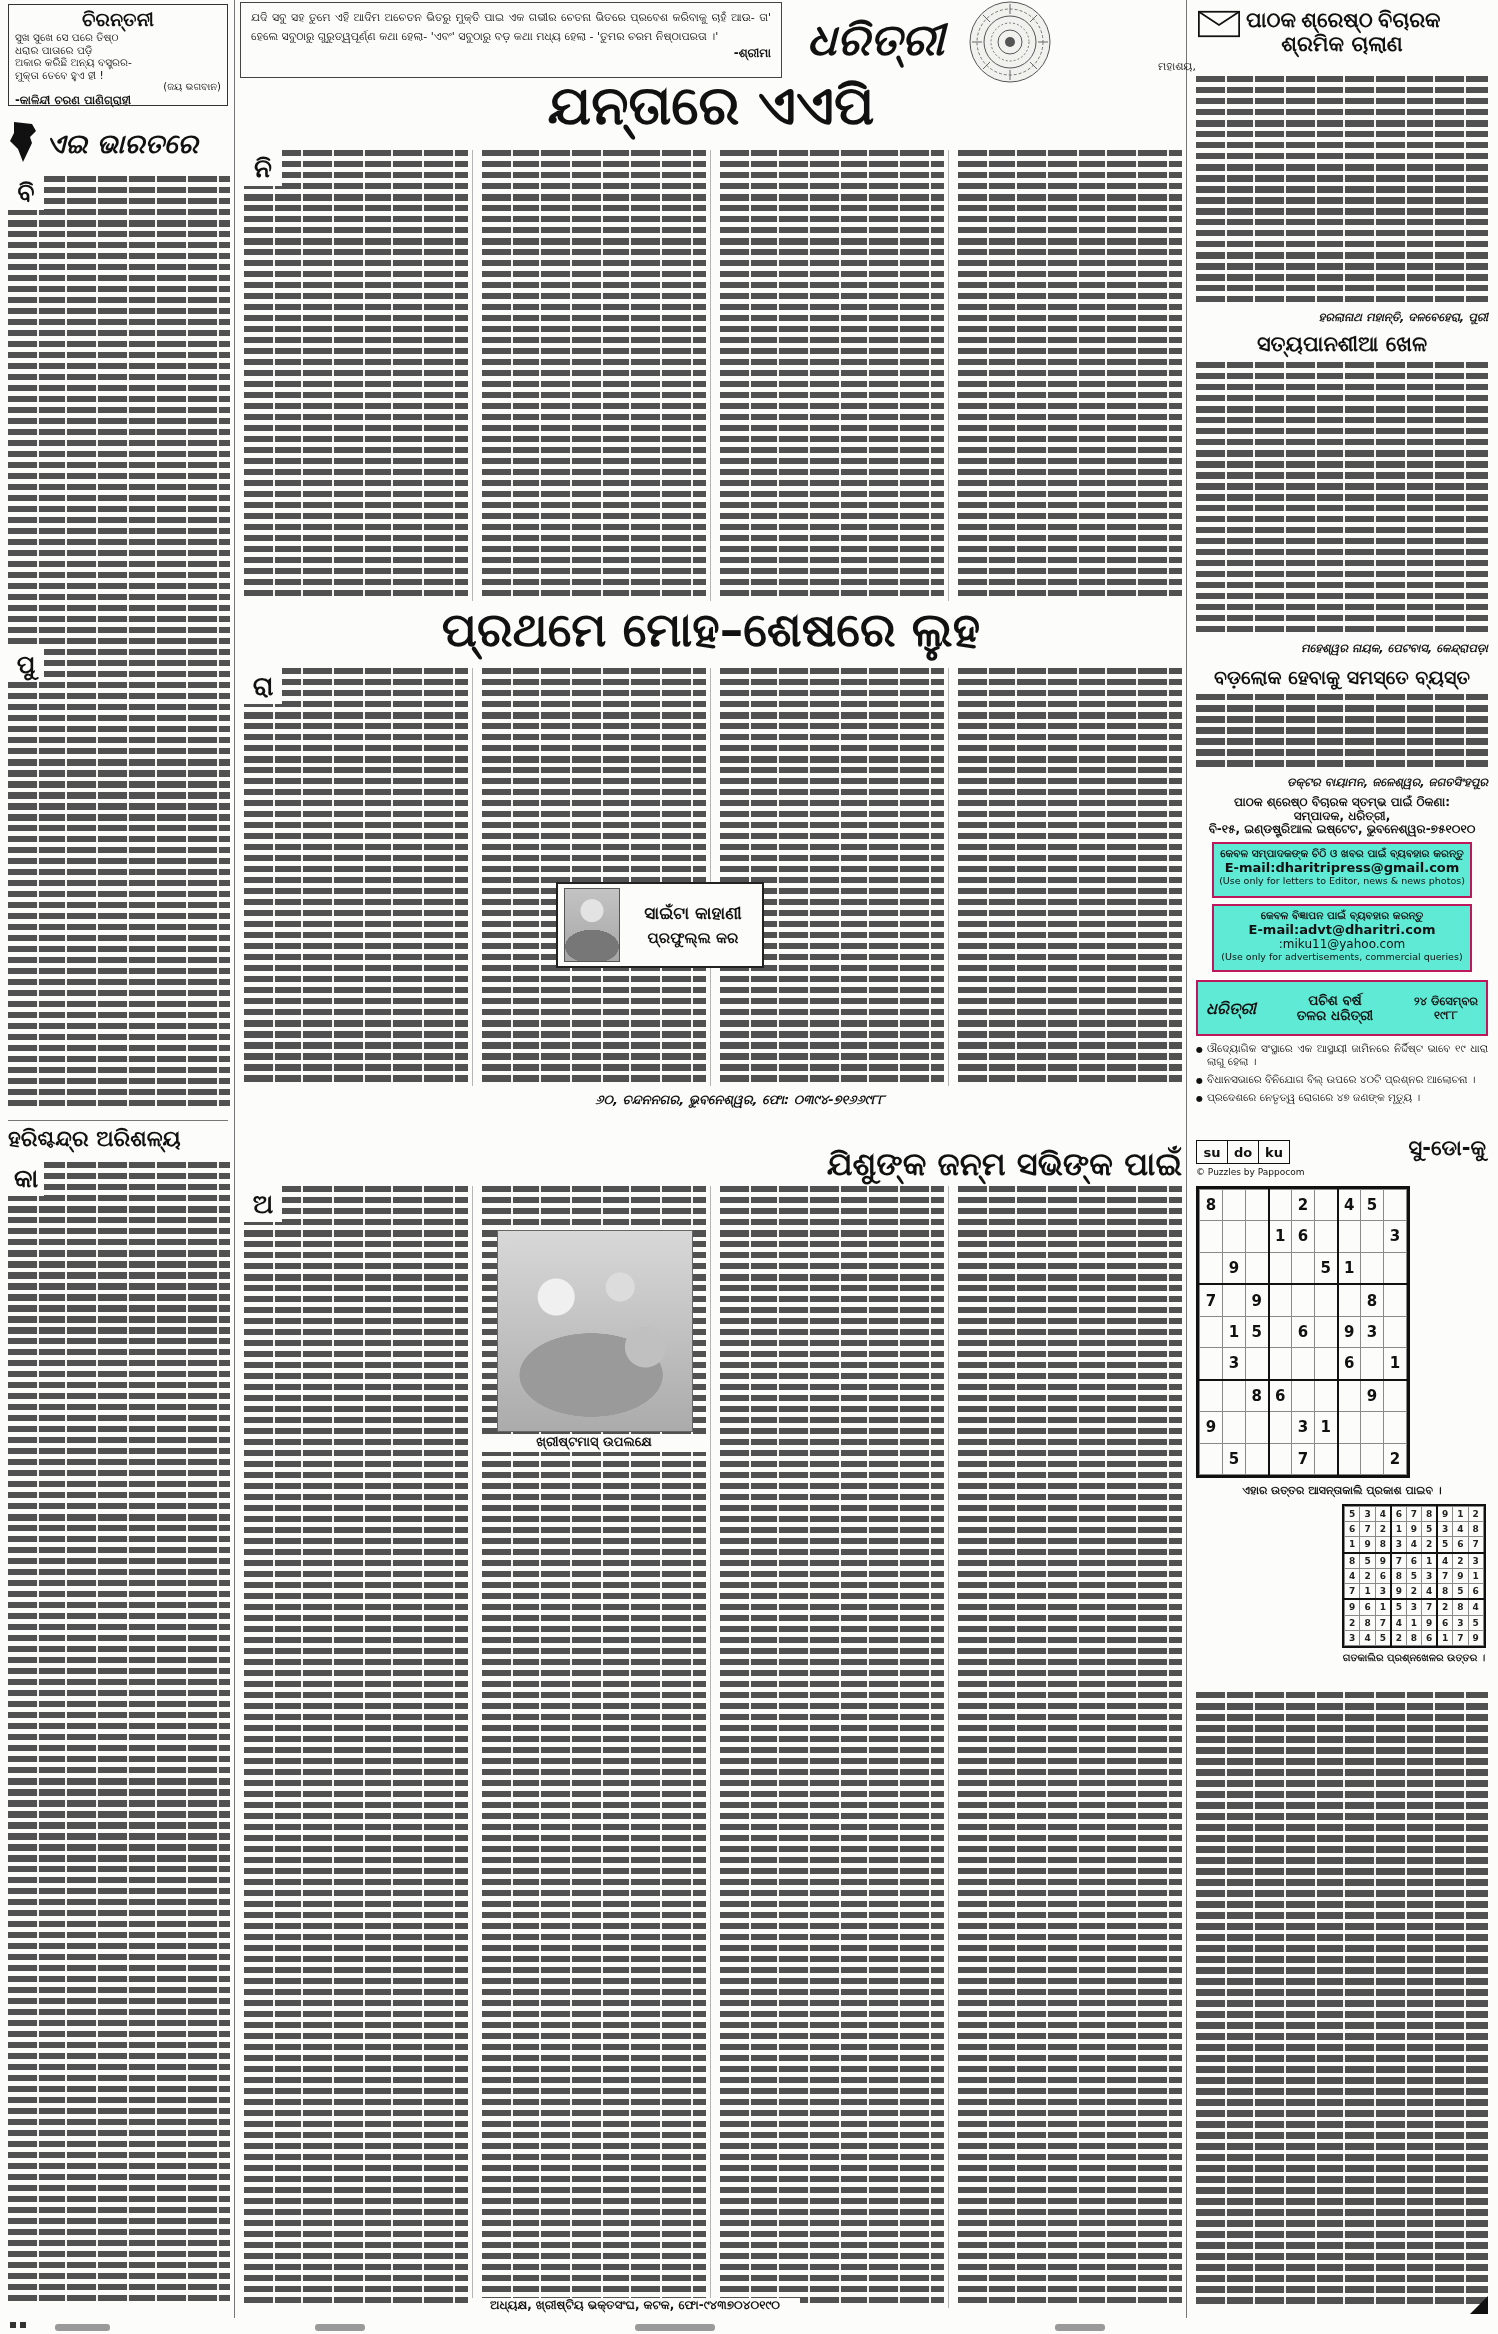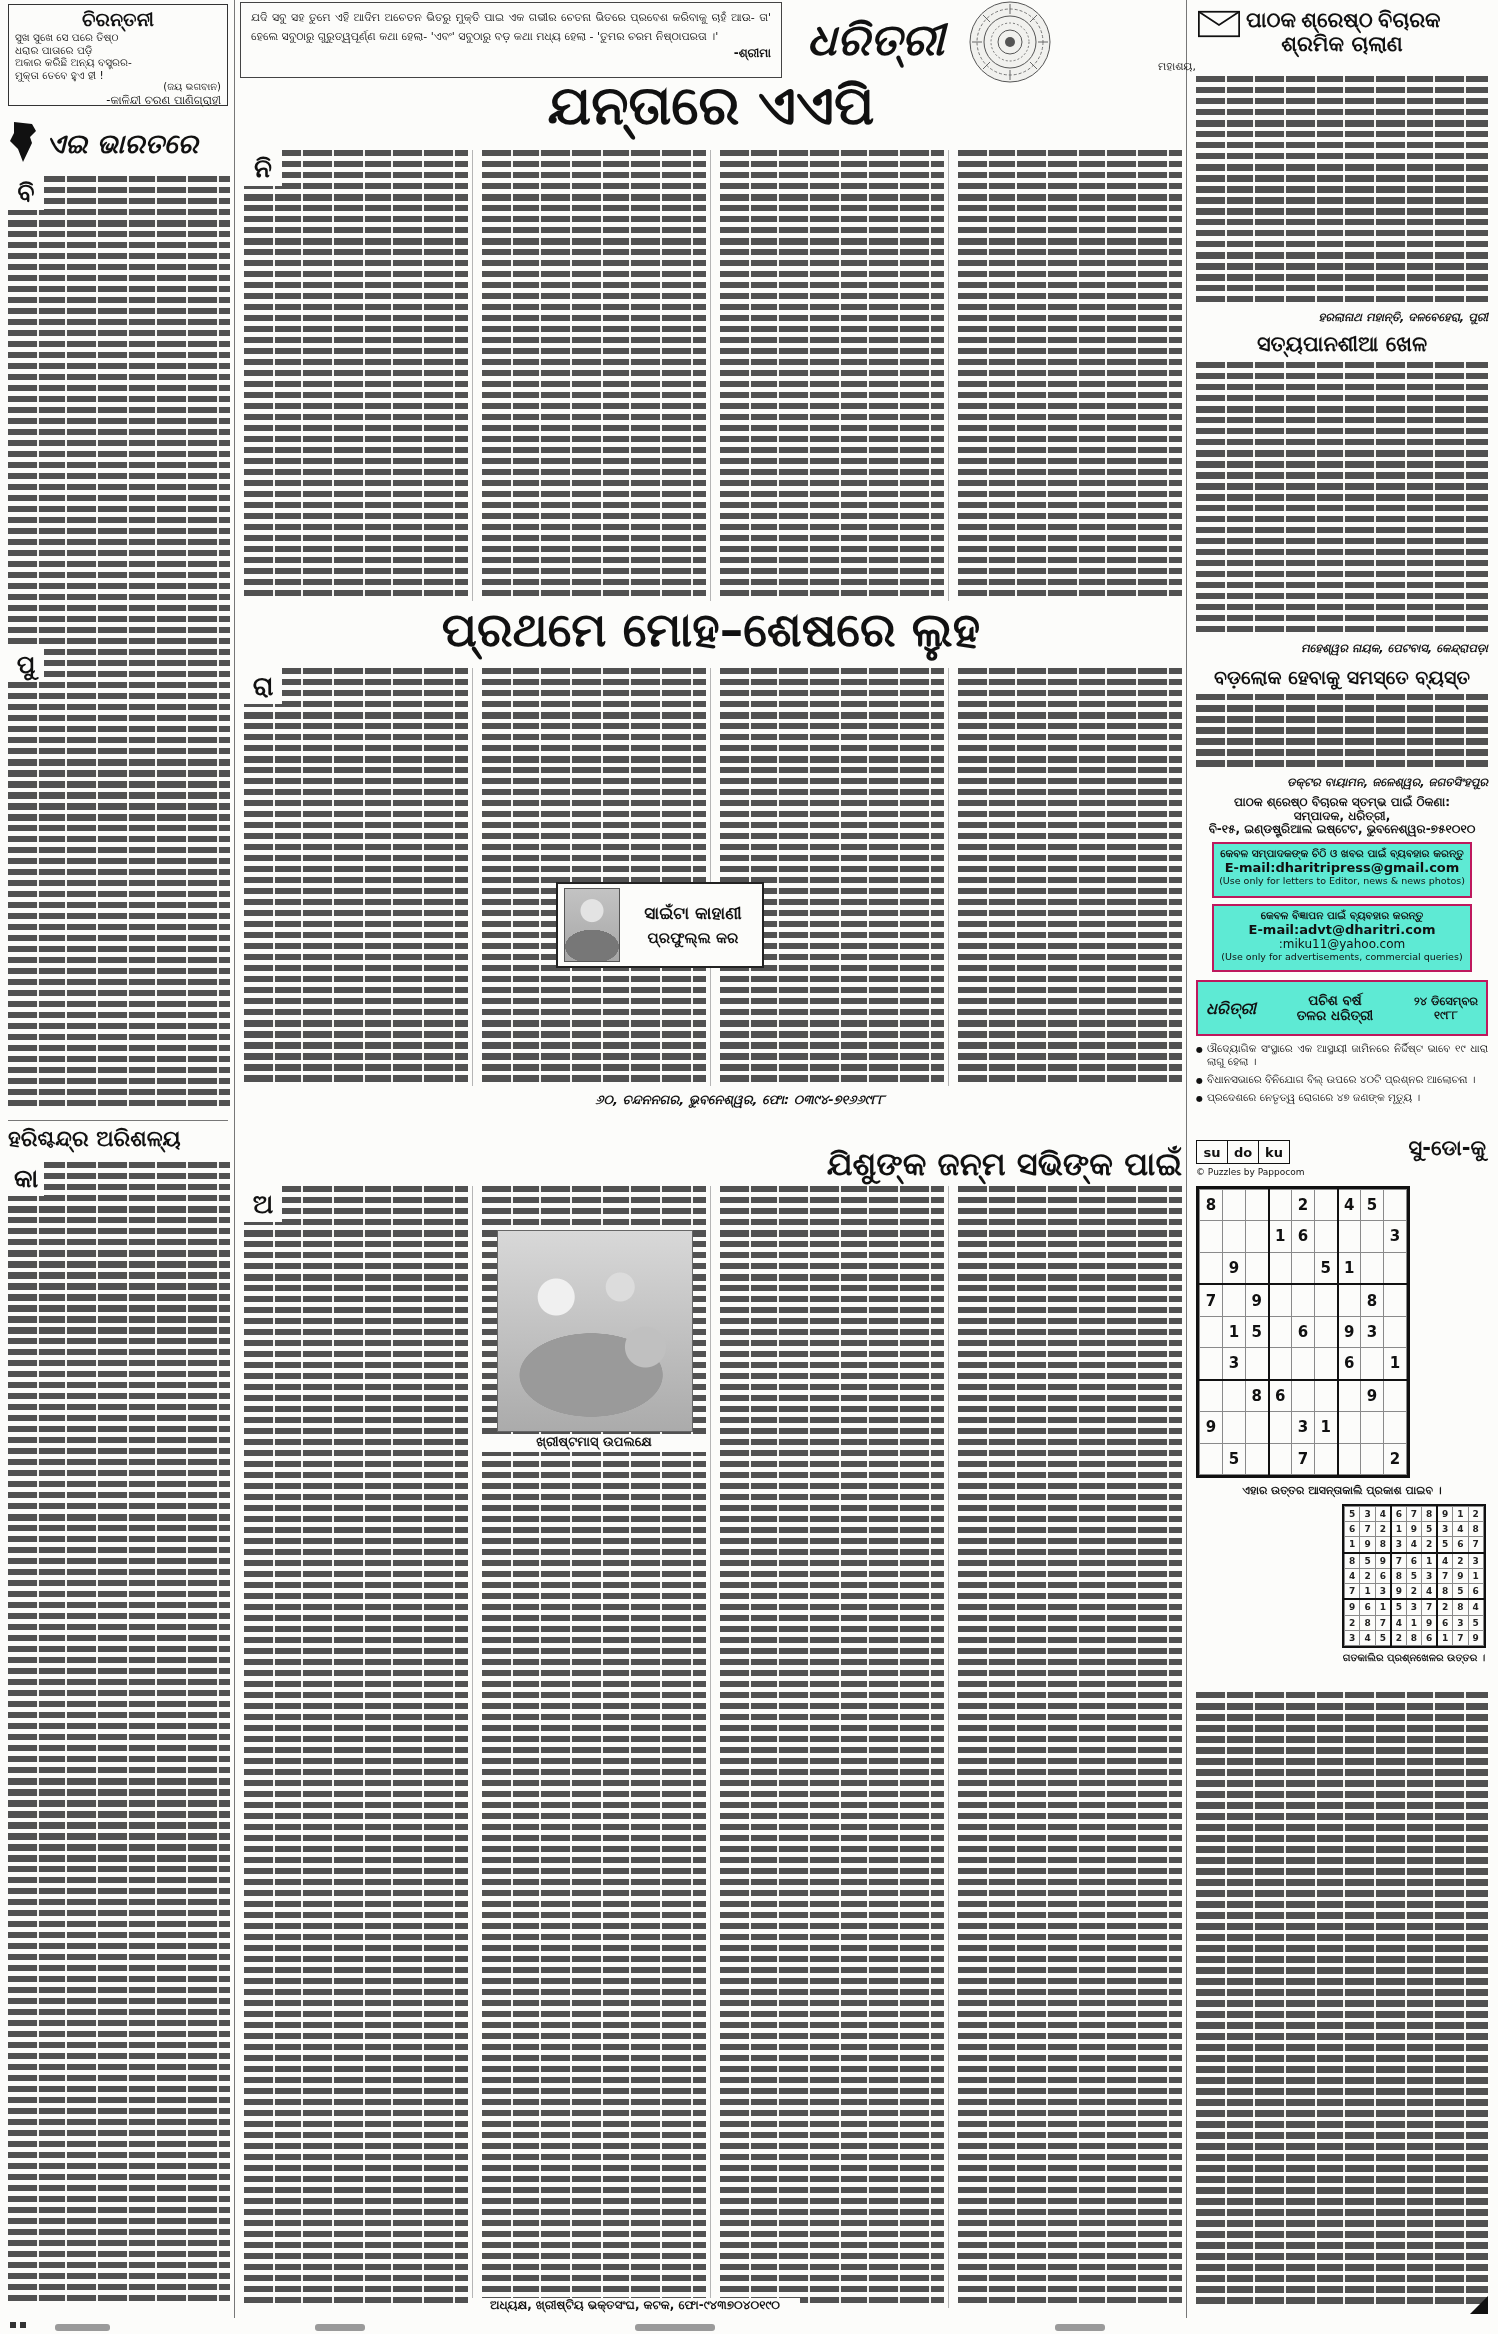--- a/index.html
+++ b/index.html
@@ -58,21 +58,21 @@
 
   <div class="abs" style="left:8px;top:4px;width:220px;height:102px;border:1px solid #333;padding:3px 6px;">
     <div style="font-size:19px;font-weight:800;text-align:center;">ଚିରନ୍ତନୀ</div>
     <div>
         <div class="chira-line">ସୁଖ ସୁଖେ ସେ ପରେ ତିଷ୍ଠ</div>
         <div class="chira-line">ଧରାର ପାତାରେ ପଡ଼ି</div>
         <div class="chira-line">ଅକାର କରିଛି ଅନ୍ୟ ବସ୍ତ୍ରର-</div>
         <div class="chira-line">ମୁକ୍ତା ତେବେ ହୁଏ ହୀ !</div>
       </div>
     <div style="font-size:10px;text-align:right;">(ଜୟ ଭଗବାନ)</div>
-    <div style="font-size:11.5px;font-weight:normal;text-align:right;">-କାଳିନ୍ଦୀ ଚରଣ ପାଣିଗ୍ରାହୀ</div>
+    <div style="font-size:11.5px;font-weight:bold;">-କାଳିନ୍ଦୀ ଚରଣ ପାଣିଗ୍ରାହୀ</div>
   </div>
 
   <div class="abs" style="left:240px;top:2px;width:542px;height:76px;border:1px solid #444;padding:5px 10px 2px;">
     <div style="font-size:11px;line-height:19px;text-align:justify;">ଯଦି ସବୁ ସହ ତୁମେ ଏହି ଆଦିମ ଅଚେତନ ଭିତରୁ ମୁକ୍ତି ପାଇ ଏକ ଗଭୀର ଚେତନା ଭିତରେ ପ୍ରବେଶ କରିବାକୁ ଚାହଁ ଆଉ- ତା' ହେଲେ ସବୁଠାରୁ ଗୁରୁତ୍ୱପୂର୍ଣ୍ଣ କଥା ହେଲା- 'ଏବଂ' ସବୁଠାରୁ ବଡ଼ କଥା ମଧ୍ୟ ହେଲା - 'ତୁମର ଚରମ ନିଷ୍ଠାପରତା ।'</div>
     <div style="font-size:12px;font-weight:bold;text-align:right;">-ଶ୍ରୀମା</div>
   </div>
 
   <div class="abs" style="left:788px;top:4px;width:175px;height:72px;display:flex;align-items:center;justify-content:center;font-family:'DejaVu Serif','Liberation Serif',serif;font-size:44px;font-weight:800;font-style:italic;">ଧରିତ୍ରୀ</div>
 
   <div class="abs" style="left:968px;top:0;width:84px;height:84px;">

